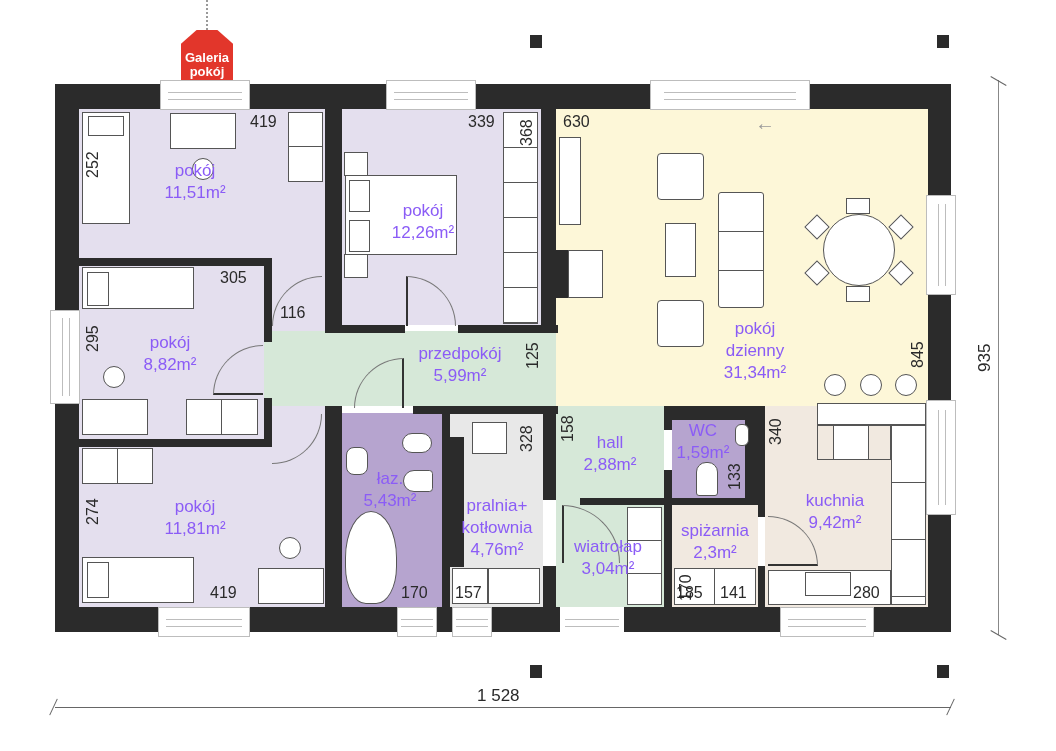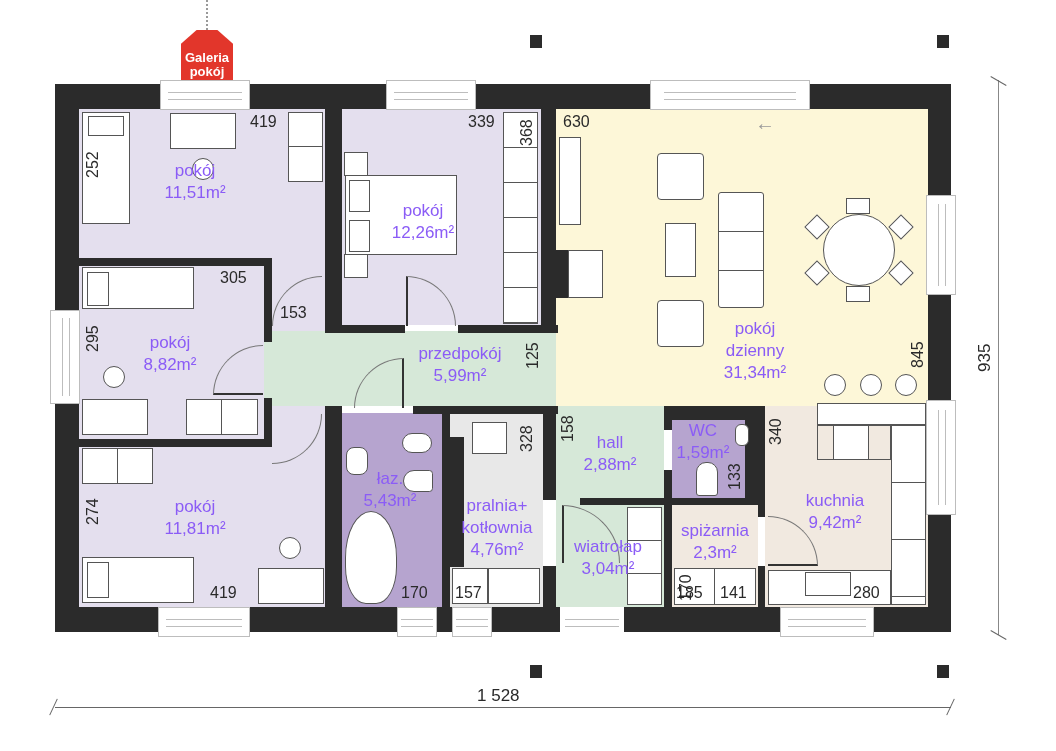--- a/index.html
+++ b/index.html
@@ -220,21 +220,21 @@
 </div>
 <div class="lbl" style="left:790px;top:490px;width:90px;">
   <div>kuchnia</div>
   <div>9,42m²</div>
 </div>
 
 <div class="dim" style="left:250px;top:114px;">419</div>
 <div class="dim" style="left:468px;top:114px;">339</div>
 <div class="dim" style="left:563px;top:114px;">630</div>
 <div class="dim" style="left:220px;top:270px;">305</div>
-<div class="dim" style="left:280px;top:305px;">153</div>
+<div class="dim" style="left:280px;top:305px;">116</div>
 <div class="dim" style="left:210px;top:585px;">419</div>
 <div class="dim" style="left:401px;top:585px;">170</div>
 <div class="dim" style="left:455px;top:585px;">157</div>
 <div class="dim" style="left:628px;top:585px;padding-left:48px;">185</div>
 <div class="dim" style="left:720px;top:585px;">141</div>
 <div class="dim" style="left:853px;top:585px;">280</div>
 
 <div class="dim rot" style="left:85px;top:178px;">252</div>
 <div class="dim rot" style="left:519px;top:146px;">368</div>
 <div class="dim rot" style="left:85px;top:352px;">295</div>

